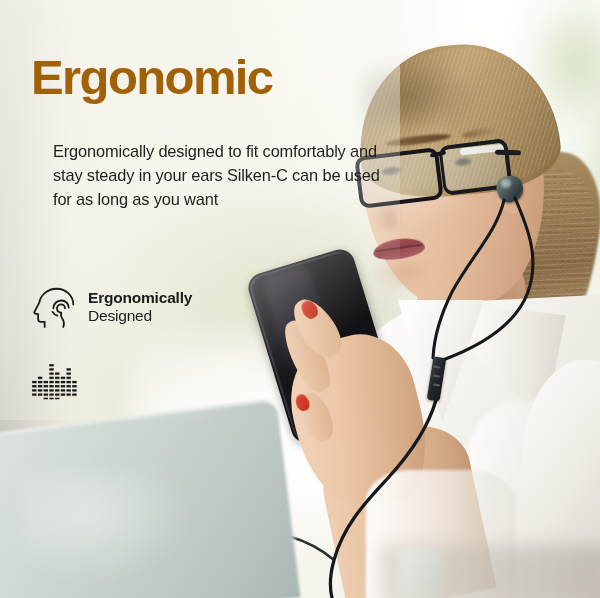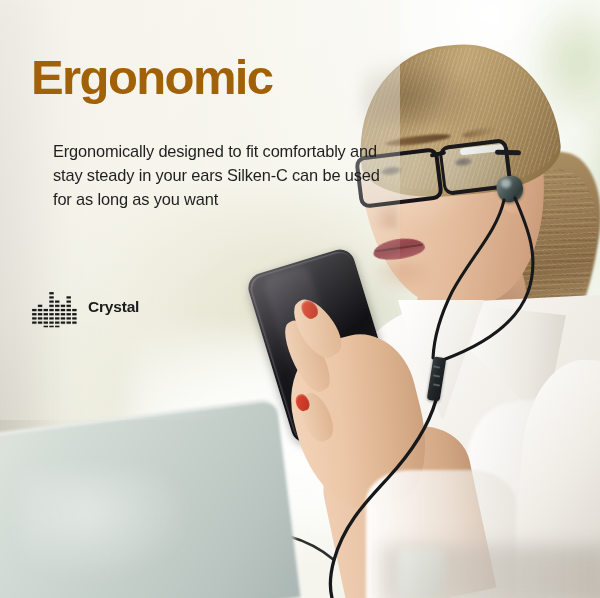--- a/index.html
+++ b/index.html
@@ -448,20 +448,35 @@
   <div class="content">
 
     <h1 class="headline">
       <span>Ergonomic</span>
     </h1>
 
     <p class="subcopy">Ergonomically designed to fit comfortably and stay steady in your ears Silken-C can be used for as long as you want</p>
 
     <div class="features">
 
+      <div class="feature">
+        <div class="feat-icon">
+          <svg viewBox="0 0 52 52" width="50" height="50" fill="none" stroke="#1a1a1a" stroke-width="1.9" stroke-linejoin="round" stroke-linecap="round">
+            <path d="M44 23.5c0-9.2-7.6-16.5-17.3-16.5C17.4 7 9.8 13.6 8.6 21.5L3.6 31c-.4.8 0 1.6.9 1.8l2.9.7v5.1c0 1.6 1.3 2.9 2.9 2.9h3.9v5.2"></path>
+            <path d="M33.6 46.8c1.4-4 .6-6.2-1-8.6-1.4-2.1-2-3.8-1.2-6.3"></path>
+            <path d="M31.4 31.9c-2.6-.3-4.3-2-4.3-4.4 0-2.4 1.8-4.2 4.2-4.2 2.3 0 4 1.7 4 3.9"></path>
+            <path d="M23.3 27.4c0-4.6 3.5-8.2 8.1-8.2 4.4 0 7.9 3.2 7.9 7.5"></path>
+            <path d="M27.4 34.9c-2.3-.5-4-1.9-5-3.8"></path>
+          </svg>
+        </div>
+        <div class="feat-text">
+          <span class="feat-t1">Ergonomically</span>
+          <span class="feat-t2">Designed</span>
+        </div>
+      </div>
 
       <div class="feature">
         <div class="feat-icon">
           <svg viewBox="0 0 52 44" width="50" height="42">
             <defs>
               <linearGradient id="eqfade" x1="0" y1="0" x2="0" y2="1">
                 <stop offset="0%" stop-color="#171717"></stop>
                 <stop offset="56%" stop-color="#171717"></stop>
                 <stop offset="78%" stop-color="#8d8d8a"></stop>
                 <stop offset="100%" stop-color="#d9d8d2"></stop>
@@ -519,19 +534,18 @@
               <rect x="37" y="37.2" width="4.6" height="3.1"></rect>
 
               <rect x="43" y="24" width="4.6" height="3.1"></rect>
                 <rect x="43" y="28.4" width="4.6" height="3.1"></rect>
               <rect x="43" y="32.8" width="4.6" height="3.1"></rect>
                 <rect x="43" y="37.2" width="4.6" height="3.1"></rect>
             </g>
           </svg>
         </div>
         <div class="feat-text">
-          <span class="feat-t1">Crystal</span>
         </div>
       </div>
 
     </div>
   </div>
 </div>
 
 </body></html>

